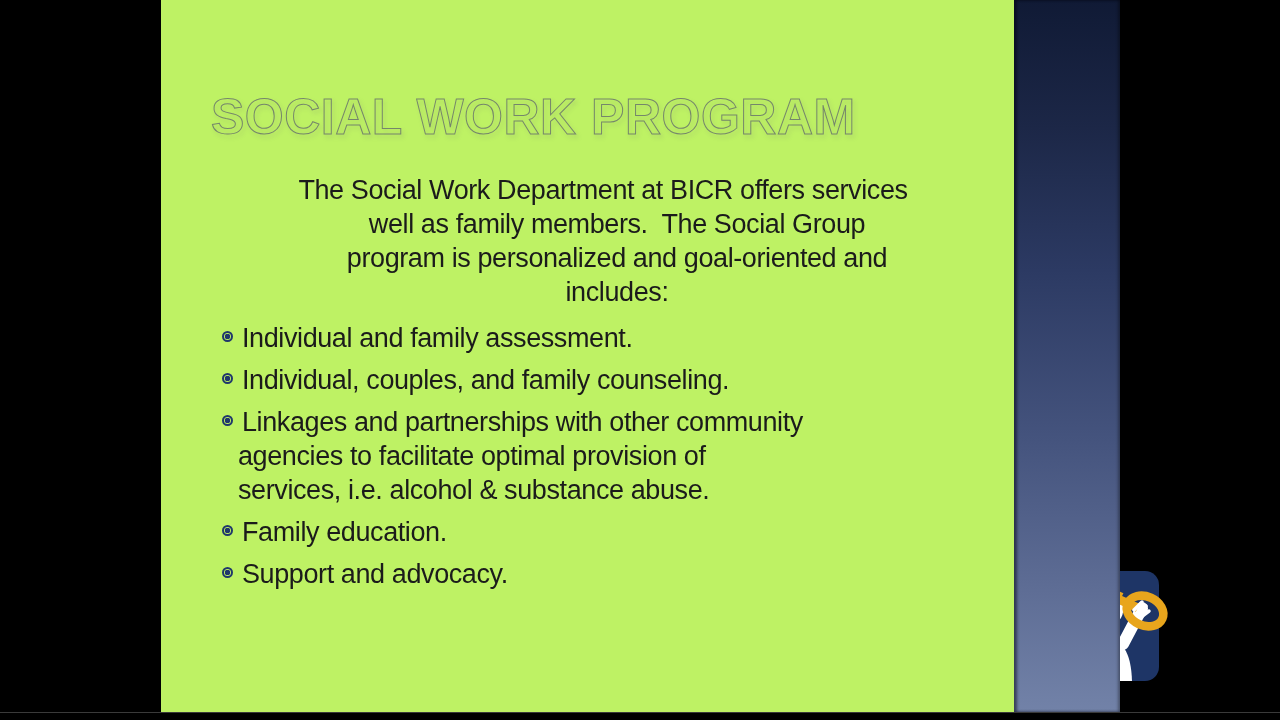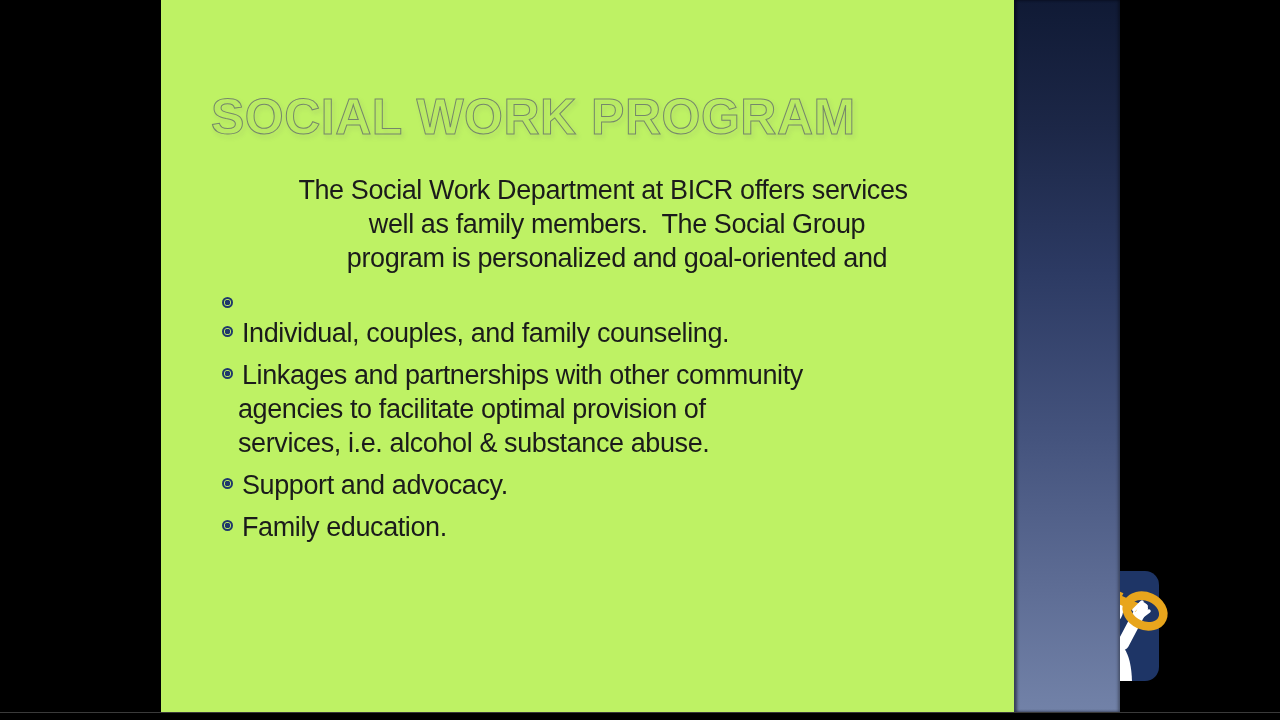--- a/index.html
+++ b/index.html
@@ -94,27 +94,29 @@
   <div class="slide">
 
     <h1 class="title">SOCIAL WORK PROGRAM</h1>
 
     <div class="content">
 
       <div class="intro">
         <div class="intro-line">The Social Work Department at BICR offers services</div>
         <div class="intro-line cont">well as family members.  The Social Group</div>
         <div class="intro-line cont">program is personalized and goal-oriented and</div>
+        <div class="intro-line cont">includes:</div>
       </div>
 
       <div class="bullet-list">
 
         <div class="bullet-item">
           <div class="bullet-row">
             <span class="bullet-marker"></span>
+            <span class="bullet-line">Individual and family assessment.</span>
           </div>
         </div>
 
         <div class="bullet-item">
           <div class="bullet-row">
             <span class="bullet-marker"></span>
             <span class="bullet-line">Individual, couples, and family counseling.</span>
           </div>
         </div>
 
@@ -124,28 +126,28 @@
             <span class="bullet-marker"></span>
             <span class="bullet-line">Linkages and partnerships with other community</span>
           </div>
           <div class="bullet-line cont">agencies to facilitate optimal provision of</div>
           <div class="bullet-line cont">services, i.e. alcohol &amp; substance abuse.</div>
         </div>
 
         <div class="bullet-item">
           <div class="bullet-row">
             <span class="bullet-marker"></span>
-            <span class="bullet-line">Support and advocacy.</span>
+            <span class="bullet-line">Family education.</span>
           </div>
         </div>
 
         <div class="bullet-item">
           <div class="bullet-row">
             <span class="bullet-marker"></span>
-            <span class="bullet-line">Family education.</span>
+            <span class="bullet-line">Support and advocacy.</span>
           </div>
         </div>
 
       </div>
     </div>
 
     <svg class="logo" viewBox="0 0 140 145">
 
       <rect x="20" y="21" width="97" height="110" rx="14" fill="#1e3566"></rect>
 

